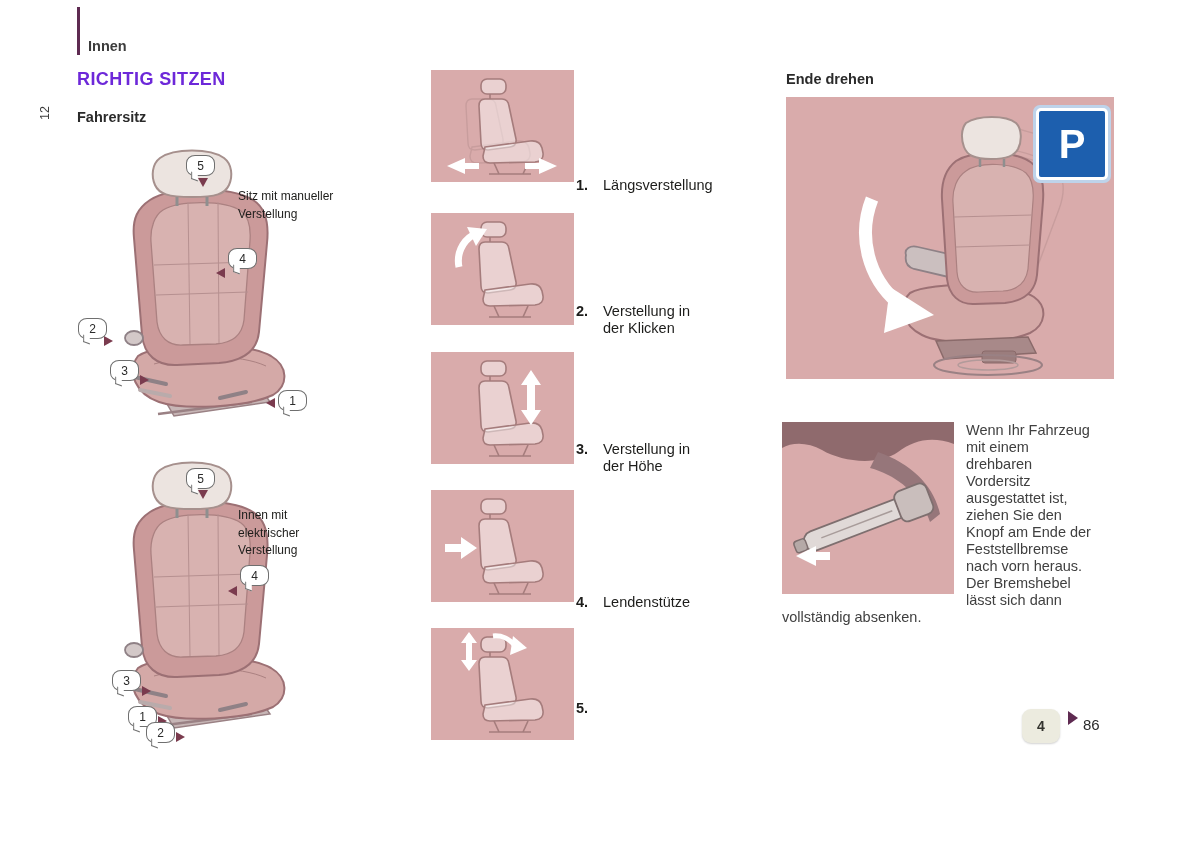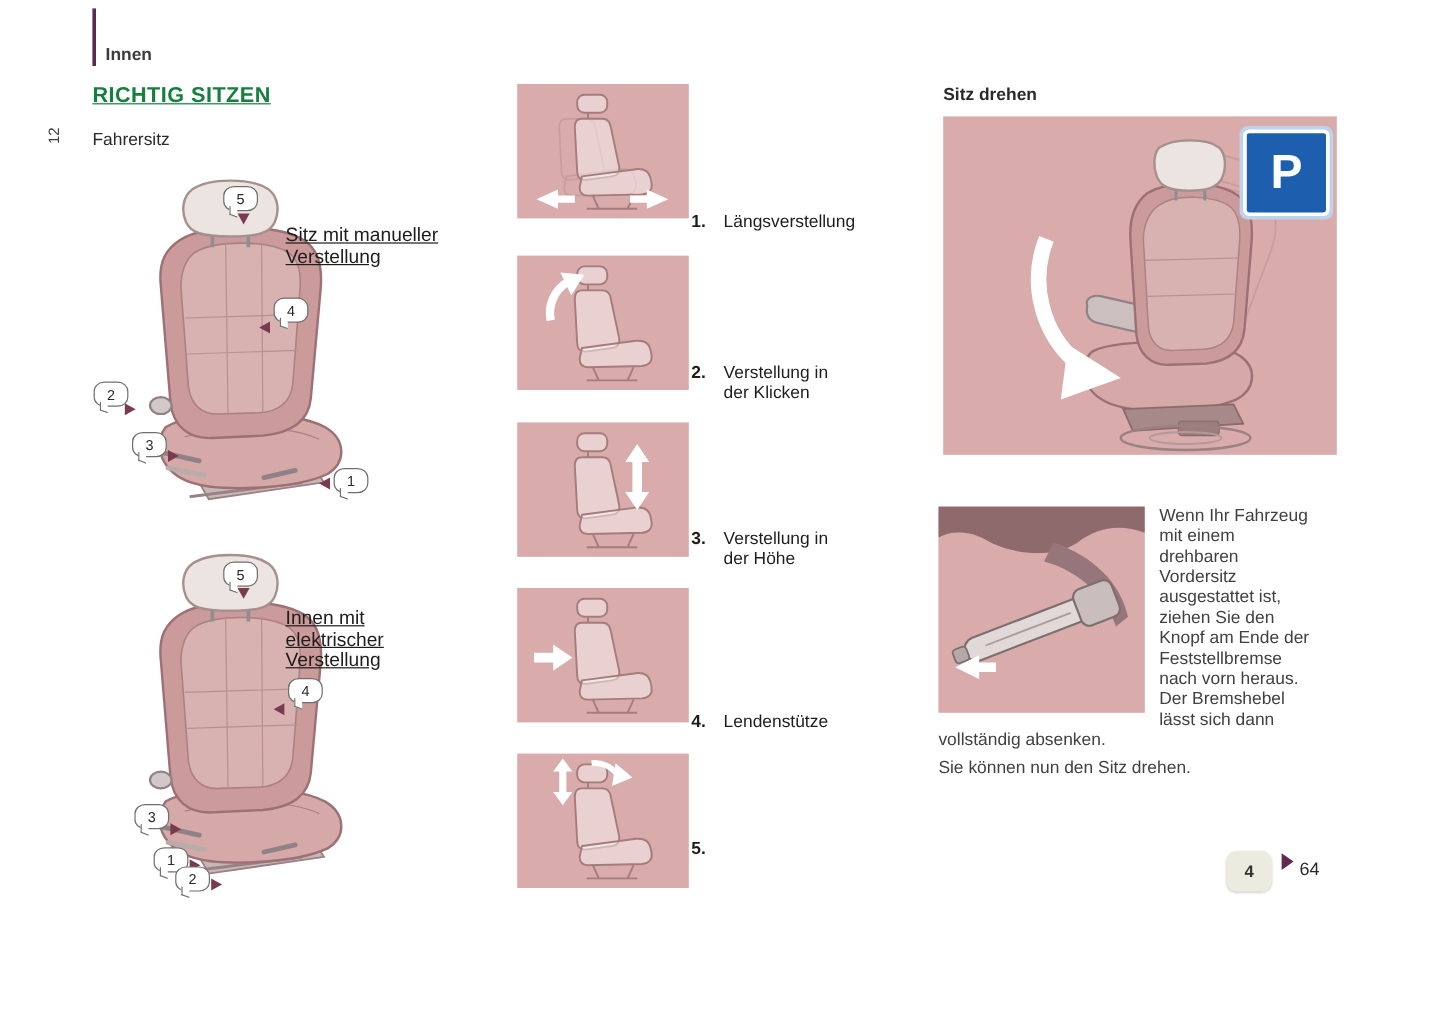--- a/index.html
+++ b/index.html
@@ -4,26 +4,26 @@
 <style>
   html,body{margin:0;padding:0;}
   body{width:1191px;height:845px;position:relative;background:#ffffff;
        font-family:"Liberation Sans",sans-serif;color:#1d1d1b;overflow:hidden;}
   .abs{position:absolute;}
 
   
   .accent-bar{left:77px;top:7px;width:3px;height:48px;background:#5e2a51;}
   .section-label{left:88px;top:38px;font-size:14.5px;font-weight:bold;color:#3c3c3c;}
   .side-num{left:38px;top:120px;font-size:12.5px;color:#3c3c3c;transform:rotate(-90deg);transform-origin:left top;}
-  .title{left:77px;top:69px;font-size:18px;font-weight:bold;letter-spacing:.4px;color:#15803d;text-decoration:underline;}
-  .subtitle{left:77px;top:109px;font-size:14.5px;font-weight:normal;color:#2a2a2a;}
+  .title{left:77px;top:69px;font-size:18px;font-weight:bold;letter-spacing:.4px;color:#6d28d9;}
+  .subtitle{left:77px;top:109px;font-size:14.5px;font-weight:bold;color:#2a2a2a;}
 
   
   .seat-illu{width:240px;height:300px;}
-  .caption{font-size:16px;line-height:17.5px;color:#1d1d1b;text-decoration:underline;}
+  .caption{font-size:12px;line-height:17.5px;color:#1d1d1b;}
   .callout{position:absolute;width:27px;height:19px;background:#fff;border:1.4px solid #6f6f6f;
            border-radius:9px/8px;display:flex;align-items:center;justify-content:center;
            font-size:12px;color:#2a2a2a;z-index:3;}
   .callout::after{content:"";position:absolute;left:4px;bottom:-4.5px;width:6px;height:6px;background:#fff;
            border-left:1.4px solid #6f6f6f;border-bottom:1.4px solid #6f6f6f;transform:rotate(20deg) skewX(20deg);}
   .mark{position:absolute;width:0;height:0;border:5px solid transparent;z-index:2;}
   .mark.r{border-left:9px solid #7a3b4e;border-right:none;}
   .mark.l{border-right:9px solid #7a3b4e;border-left:none;}
   .mark.d{border-top:9px solid #7a3b4e;border-bottom:none;}
 
@@ -270,21 +270,21 @@
     </span>
   </div>
   <div class="adj-label" style="top:594px;">
     <span class="adj-num">4.</span>
     <span><span>Lendenstütze</span></span>
   </div>
   <div class="adj-label" style="top:700px;">
     <span class="adj-num">5.</span>
   </div>
 
-  <div class="abs swivel-heading">Sitz drehen</div>
+  <div class="abs swivel-heading">Ende drehen</div>
 
   <div class="abs bigbox pink">
     <svg width="328" height="282" viewBox="0 0 328 282">
       <g transform="rotate(16 200 160)" class="ghost-line">
         <rect x="175" y="28" width="58" height="26" rx="12"></rect>
         <path d="M168,58 C188,46 232,46 248,60 C256,68 258,80 257,94 L251,170 C249,188 237,196 220,198 L190,199 C174,200 164,190 162,174 L157,96 C156,80 159,66 168,58 Z"></path>
       </g>
       <path d="M120,158 C118,152 124,148 132,150 L176,160 Q186,163 184,172 L183,176 Q181,184 171,182 L128,172 Q118,169 120,158 Z" fill="#cbbfbf" stroke="#8f8186" stroke-width="1.8"></path>
       <path d="M124,196 C146,184 228,186 248,200 C262,210 260,228 244,236 C216,248 156,248 136,238 C116,228 112,208 124,196 Z" fill="#d4a9a7" stroke="#9c7074" stroke-width="2"></path>
       <path d="M170,64 C190,52 234,54 248,68 C256,76 258,90 257,104 L251,178 C249,196 237,204 219,206 L189,207 C173,208 163,198 161,182 L156,102 C155,84 160,72 170,64 Z" fill="#cb9a9a" stroke="#9c7074" stroke-width="2"></path>
@@ -317,22 +317,21 @@
         <g transform="rotate(-21 86 98)">
           <rect x="18" y="88" width="118" height="20" rx="10" fill="#e0d9d7" stroke="#7e6f6f" stroke-width="1.8"></rect>
           <rect x="8" y="92" width="12" height="12" rx="3" fill="#b5a9a7" stroke="#7e6f6f" stroke-width="1.5"></rect>
           <rect x="118" y="82" width="34" height="32" rx="7" fill="#c9bebc" stroke="#7e6f6f" stroke-width="1.8"></rect>
           <path d="M36,98 H112" stroke="#a89c9a" stroke-width="1.5" fill="none"></path>
         </g>
         <path class="white-arrow" d="M34,124 L14,134 L34,144 L34,138 L48,138 L48,130 L34,130 Z"></path>
       </svg>
     </div>
     <p>Wenn Ihr Fahrzeug mit einem drehbaren Vordersitz ausgestattet ist, ziehen Sie den Knopf am Ende der Feststellbremse nach vorn heraus. Der Bremshebel lässt sich dann vollständig absenken.</p>
-    <p>Sie können nun den Sitz drehen.</p>
   </div>
 
   <div class="abs badge">
       <span>4</span>
     </div>
   <div class="abs nav-arrow"></div>
-  <div class="abs page-num">64</div>
+  <div class="abs page-num">86</div>
 
 </div>
 
 </body></html>

